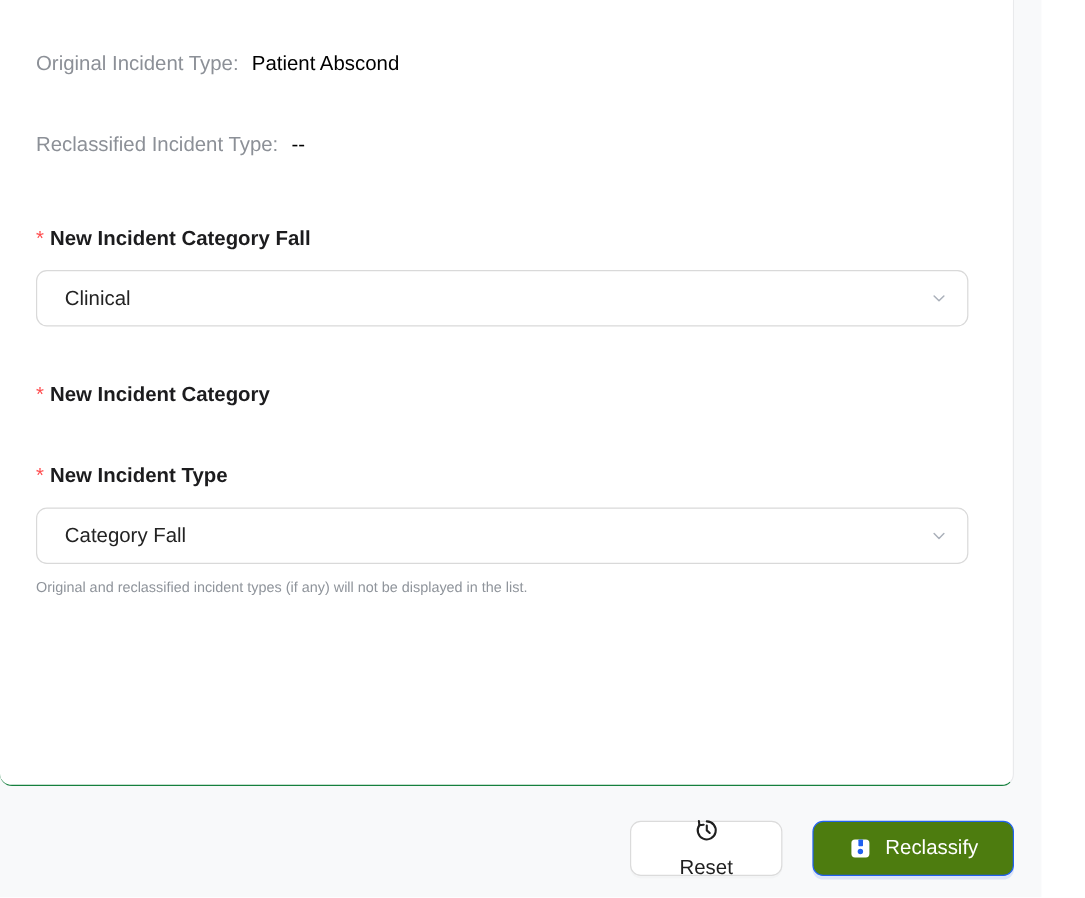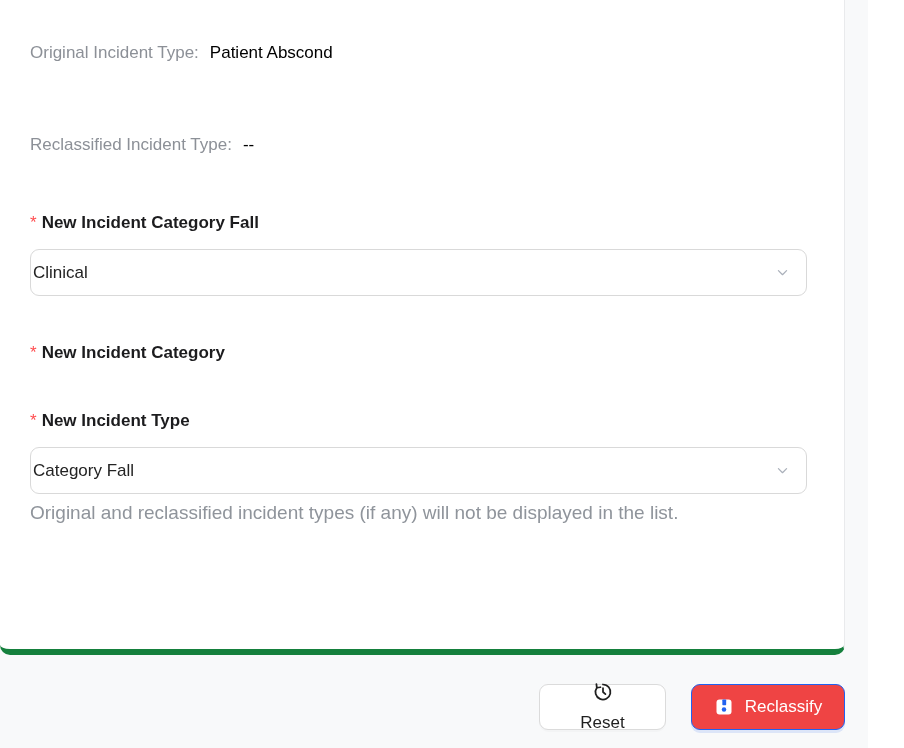--- a/index.html
+++ b/index.html
@@ -23,63 +23,63 @@
     width: 36px; height: 748px;
     background: #ffffff;
   }
 
   
   .panel-body {
     position: absolute; left: 0; top: 0;
     width: 845px; height: 655px;
     background: #ffffff;
     border-right: 1px solid #e9eaec;
-    border-bottom: 6px solid #15803d;
+    border-bottom: 1px solid #15803d;
     border-radius: 0 0 10px 10px;
     padding-left: 30px;
   }
 
   
   .info-row { display: flex; align-items: baseline; gap: 11px; font-size: 17px; line-height: 22px; }
   .info-row-1 { padding-top: 42px; }
-  .info-row-2 { margin-top: 70px; }
+  .info-row-2 { margin-top: 46px; }
   .info-label { color: #8c9097; }
   .info-value { color: #000000; }
 
   
   .field-label { display: flex; align-items: baseline; font-size: 17px; line-height: 22px; font-weight: 700; color: #1c1c1e; }
   .field-label-1 { margin-top: 56px; }
   .field-label-2 { margin-top: 46px; }
   .req { color: #ff4d4f; font-weight: 400; margin-right: 5px; font-size: 17px; }
 
   
   .select {
     margin-top: 15px;
     width: 777px; height: 47px;
     background: #fff;
     border: 1px solid #d9d9d9;
     border-radius: 9px;
     display: flex; align-items: center;
-    padding: 0 14px 0 2px;
+    padding: 0 14px 0 23px;
     font-size: 17px; color: #232323;
     cursor: pointer;
     position: relative;
   }
   .select .arrow {
     position: absolute; right: 16px; top: 50%;
     transform: translateY(-50%);
     width: 16px; height: 16px;
     color: #aab0ba;
     display: flex; align-items: center; justify-content: center;
   }
   .select .arrow svg { display: block; }
 
   .help-text {
     margin-top: 8px;
-    font-size: 19px; line-height: 22px;
+    font-size: 12px; line-height: 22px;
     color: #8f949b;
   }
 
   
   .footer {
     position: absolute; left: 0; top: 684px;
     width: 845px;
     display: flex; justify-content: flex-end; align-items: flex-start;
     gap: 25px;
   }
@@ -94,22 +94,22 @@
   }
   .btn-default {
     width: 127px;
     background: #ffffff;
     border: 1px solid #dbdbdb;
     color: #1f1f1f;
     box-shadow: 0 2px 0 rgba(0,0,0,0.02);
     flex-direction: column;
   }
   .btn-primary {
-    width: 154px;
-    background: #ef4444;
+    width: 168px;
+    background: #4d7c0f;
     border: 1px solid #2161f0;
     color: #ffffff;
     box-shadow: 0 3px 0 rgba(33,97,240,0.13);
   }
   .btn .btn-icon { display: flex; align-items: center; }
 </style>
 </head>
 <body>
 
 <div class="viewport">

